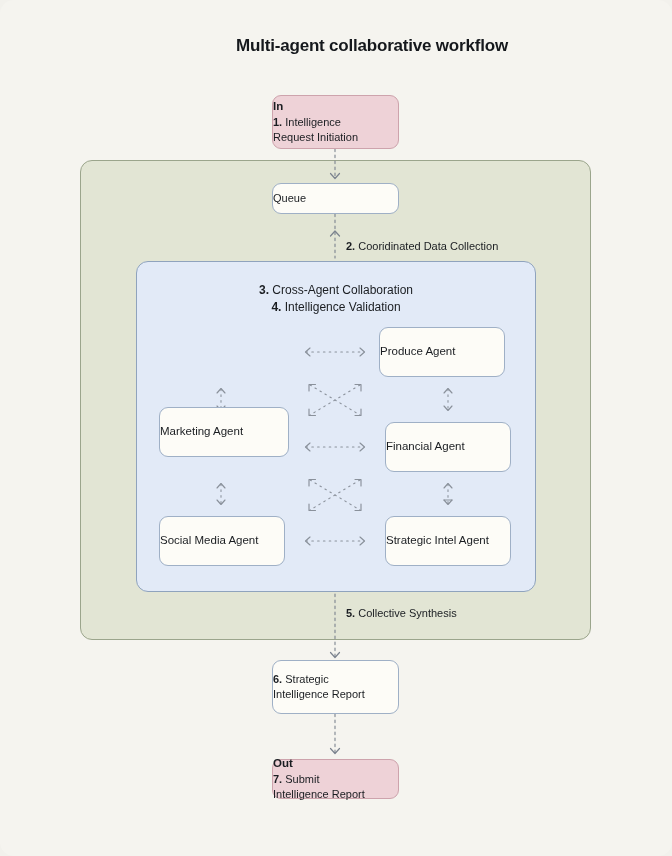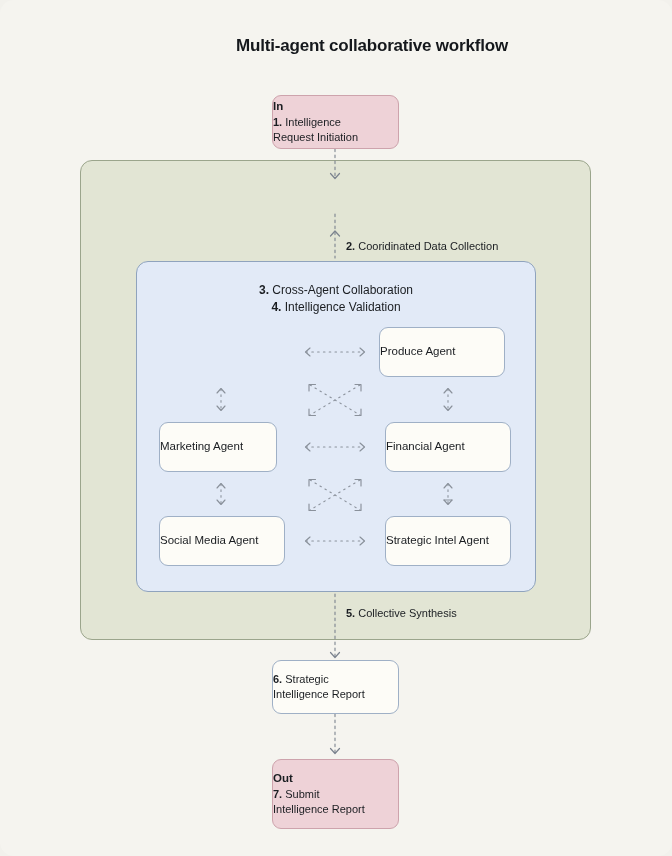--- a/index.html
+++ b/index.html
@@ -205,37 +205,40 @@
   </svg>
 
   <div class="box box-io" style="left:272px; top:95px; width:127px; height:54px;">
     <div class="ttl">In</div>
     <div>
       <span class="num">1.</span><span> Intelligence</span>
     </div>
     <div>Request Initiation</div>
   </div>
 
+  <div class="box box-plain" style="left:272px; top:183px; width:127px; height:31px;">
+    <div>Queue</div>
+  </div>
 
   <div class="conn-label" style="left:346px; top:240px;">
     <span class="num">2.</span><span> Cooridinated Data Collection</span>
   </div>
 
   <div class="panel-heading" style="top:283px;">
     <span class="num">3.</span><span> Cross-Agent Collaboration</span>
   </div>
   <div class="panel-heading" style="top:300px;">
     <span class="num">4.</span><span> Intelligence Validation</span>
   </div>
 
   <div class="box box-agent" style="left:379px; top:327px; width:126px; height:50px;">
     <div>Produce Agent</div>
   </div>
 
-  <div class="box box-agent" style="left:159px; top:422px; width:118px; height:50px;">
+  <div class="box box-agent" style="left:159px; top:407px; width:130px; height:50px;">
     <div>Marketing Agent</div>
   </div>
   <div class="box box-agent" style="left:385px; top:422px; width:126px; height:50px;">
     <div>Financial Agent</div>
   </div>
 
   <div class="box box-agent" style="left:159px; top:516px; width:126px; height:50px;">
     <div>Social Media Agent</div>
   </div>
   <div class="box box-agent" style="left:385px; top:516px; width:126px; height:50px;">
@@ -246,21 +249,21 @@
     <span class="num">5.</span><span> Collective Synthesis</span>
   </div>
 
   <div class="box box-plain" style="left:272px; top:660px; width:127px; height:54px;">
     <div>
       <span class="num">6.</span><span> Strategic</span>
     </div>
     <div>Intelligence Report</div>
   </div>
 
-  <div class="box box-io" style="left:272px; top:759px; width:127px; height:70px;">
+  <div class="box box-io" style="left:272px; top:759px; width:127px; height:40px;">
     <div class="ttl">Out</div>
     <div>
       <span class="num">7.</span><span> Submit</span>
     </div>
     <div>Intelligence Report</div>
   </div>
 
 </div>
 
 </body></html>

